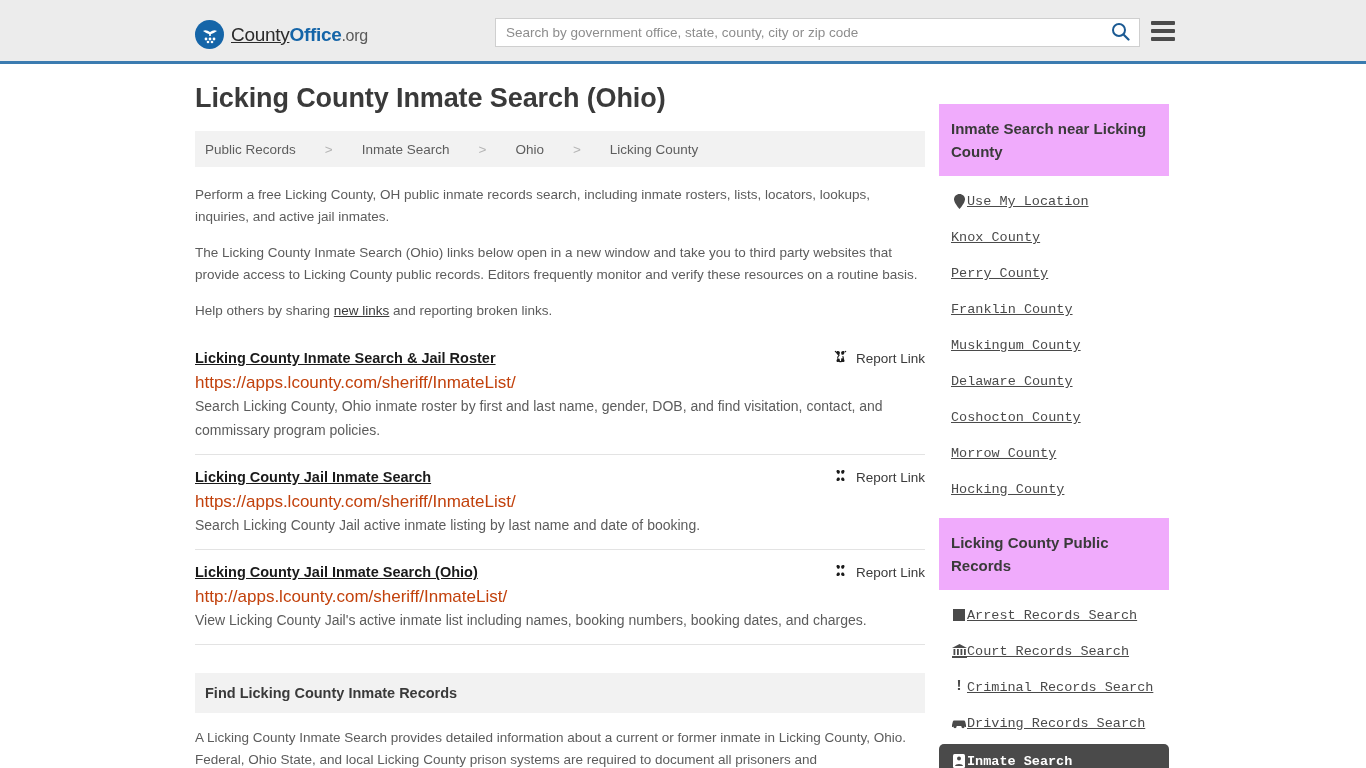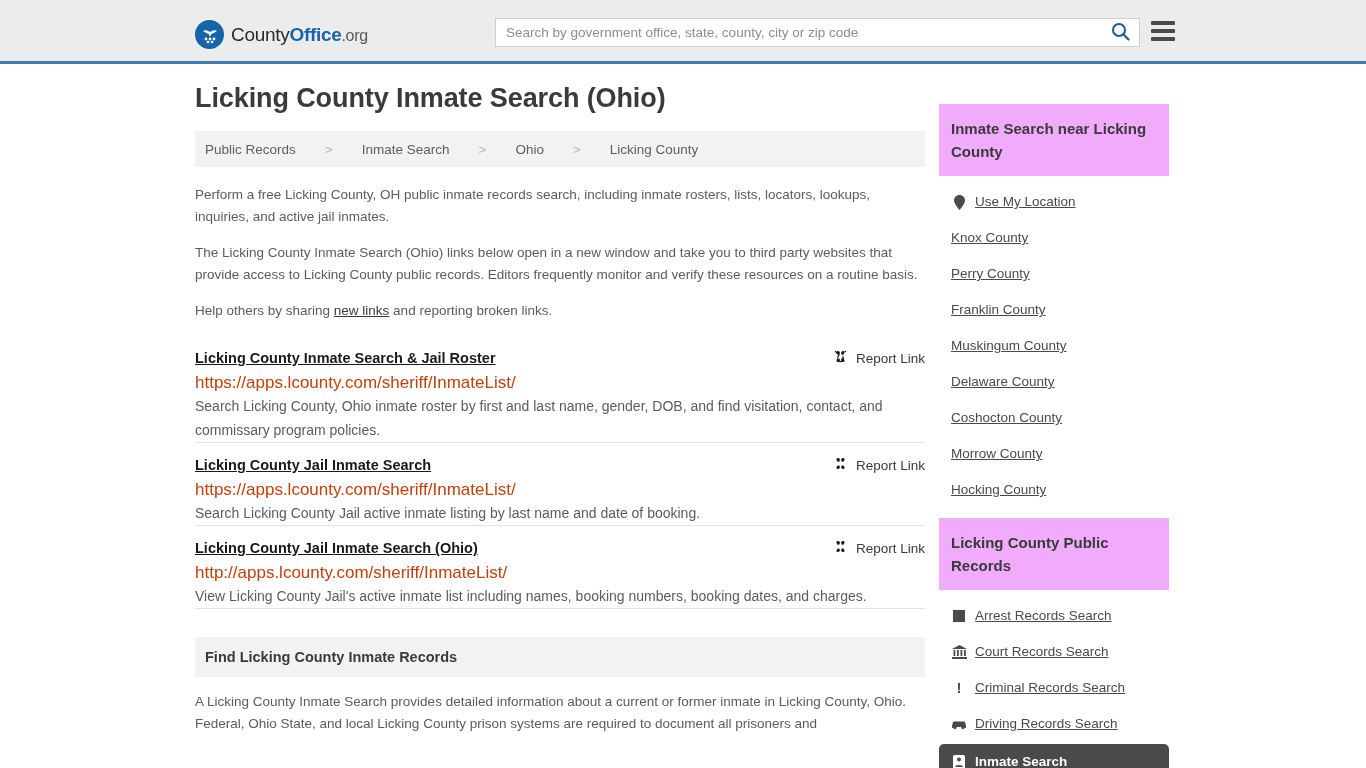--- a/index.html
+++ b/index.html
@@ -30,21 +30,21 @@
     display: flex; align-items: center; justify-content: center;
     flex-direction: column;
     position: relative;
   }
   .logo-mark svg { display: block; }
   .logo-text {
     font-size: 19px; letter-spacing: -0.3px;
     color: #2b2b2b; font-weight: 400; white-space: nowrap;
   }
   .logo-text .b { color: #1565a8; font-weight: 700; }
-  .logo-text .c { color: #2b2b2b; font-weight: 400; }
+  .logo-text .c { color: #2b2b2b; font-weight: 400; text-decoration: underline; }
   .logo-text .o { color: #5a5a5a; font-size: 16px; }
 
   .search-wrap {
     position: absolute; left: 495px; top: 18px;
     width: 645px; height: 29px;
     background: #fff;
     border: 1px solid #cfcfcf;
     display: flex; align-items: center;
   }
   .search-input {
@@ -108,20 +108,21 @@
 
   .intro p {
     font-size: 13.5px; line-height: 22px; color: #5c5c5c;
     margin-bottom: 14px;
   }
   .intro a.inline { color: #3a3a3a; text-decoration: underline; }
 
   
   .result {
     padding-top: 12px;
+    padding-bottom: 12px;
     border-bottom: 1px solid #e3e3e3;
   }
   .result:first-of-type { padding-top: 14px; }
   .result-head {
     display: flex; align-items: flex-start; justify-content: space-between;
   }
   .result-title {
     font-size: 14.5px; font-weight: 700; color: #1a1a1a;
     text-decoration: underline; cursor: pointer;
     line-height: 20px;
@@ -155,23 +156,24 @@
   
   .side-panel { margin-bottom: 10px; }
   .side-head {
     background: #f0abfc;
     padding: 13px 12px;
     font-size: 15px; font-weight: 700; color: #3a3a3a;
     line-height: 23px;
   }
   .side-list { padding: 8px 0 0 0; }
   .side-item {
-    display: flex; align-items: center; gap: 8px;
+    display: flex; 
     padding: 9px 12px;
     cursor: pointer;
+    font-family: Liberation Mono, monospace;
   }
   .side-item .ico {
     width: 16px; height: 16px;
     display: flex; align-items: center; justify-content: center;
     flex-shrink: 0;
   }
   .side-item .txt {
     font-size: 13.5px; color: #4a4a4a;
     text-decoration: underline;
     line-height: 18px;

